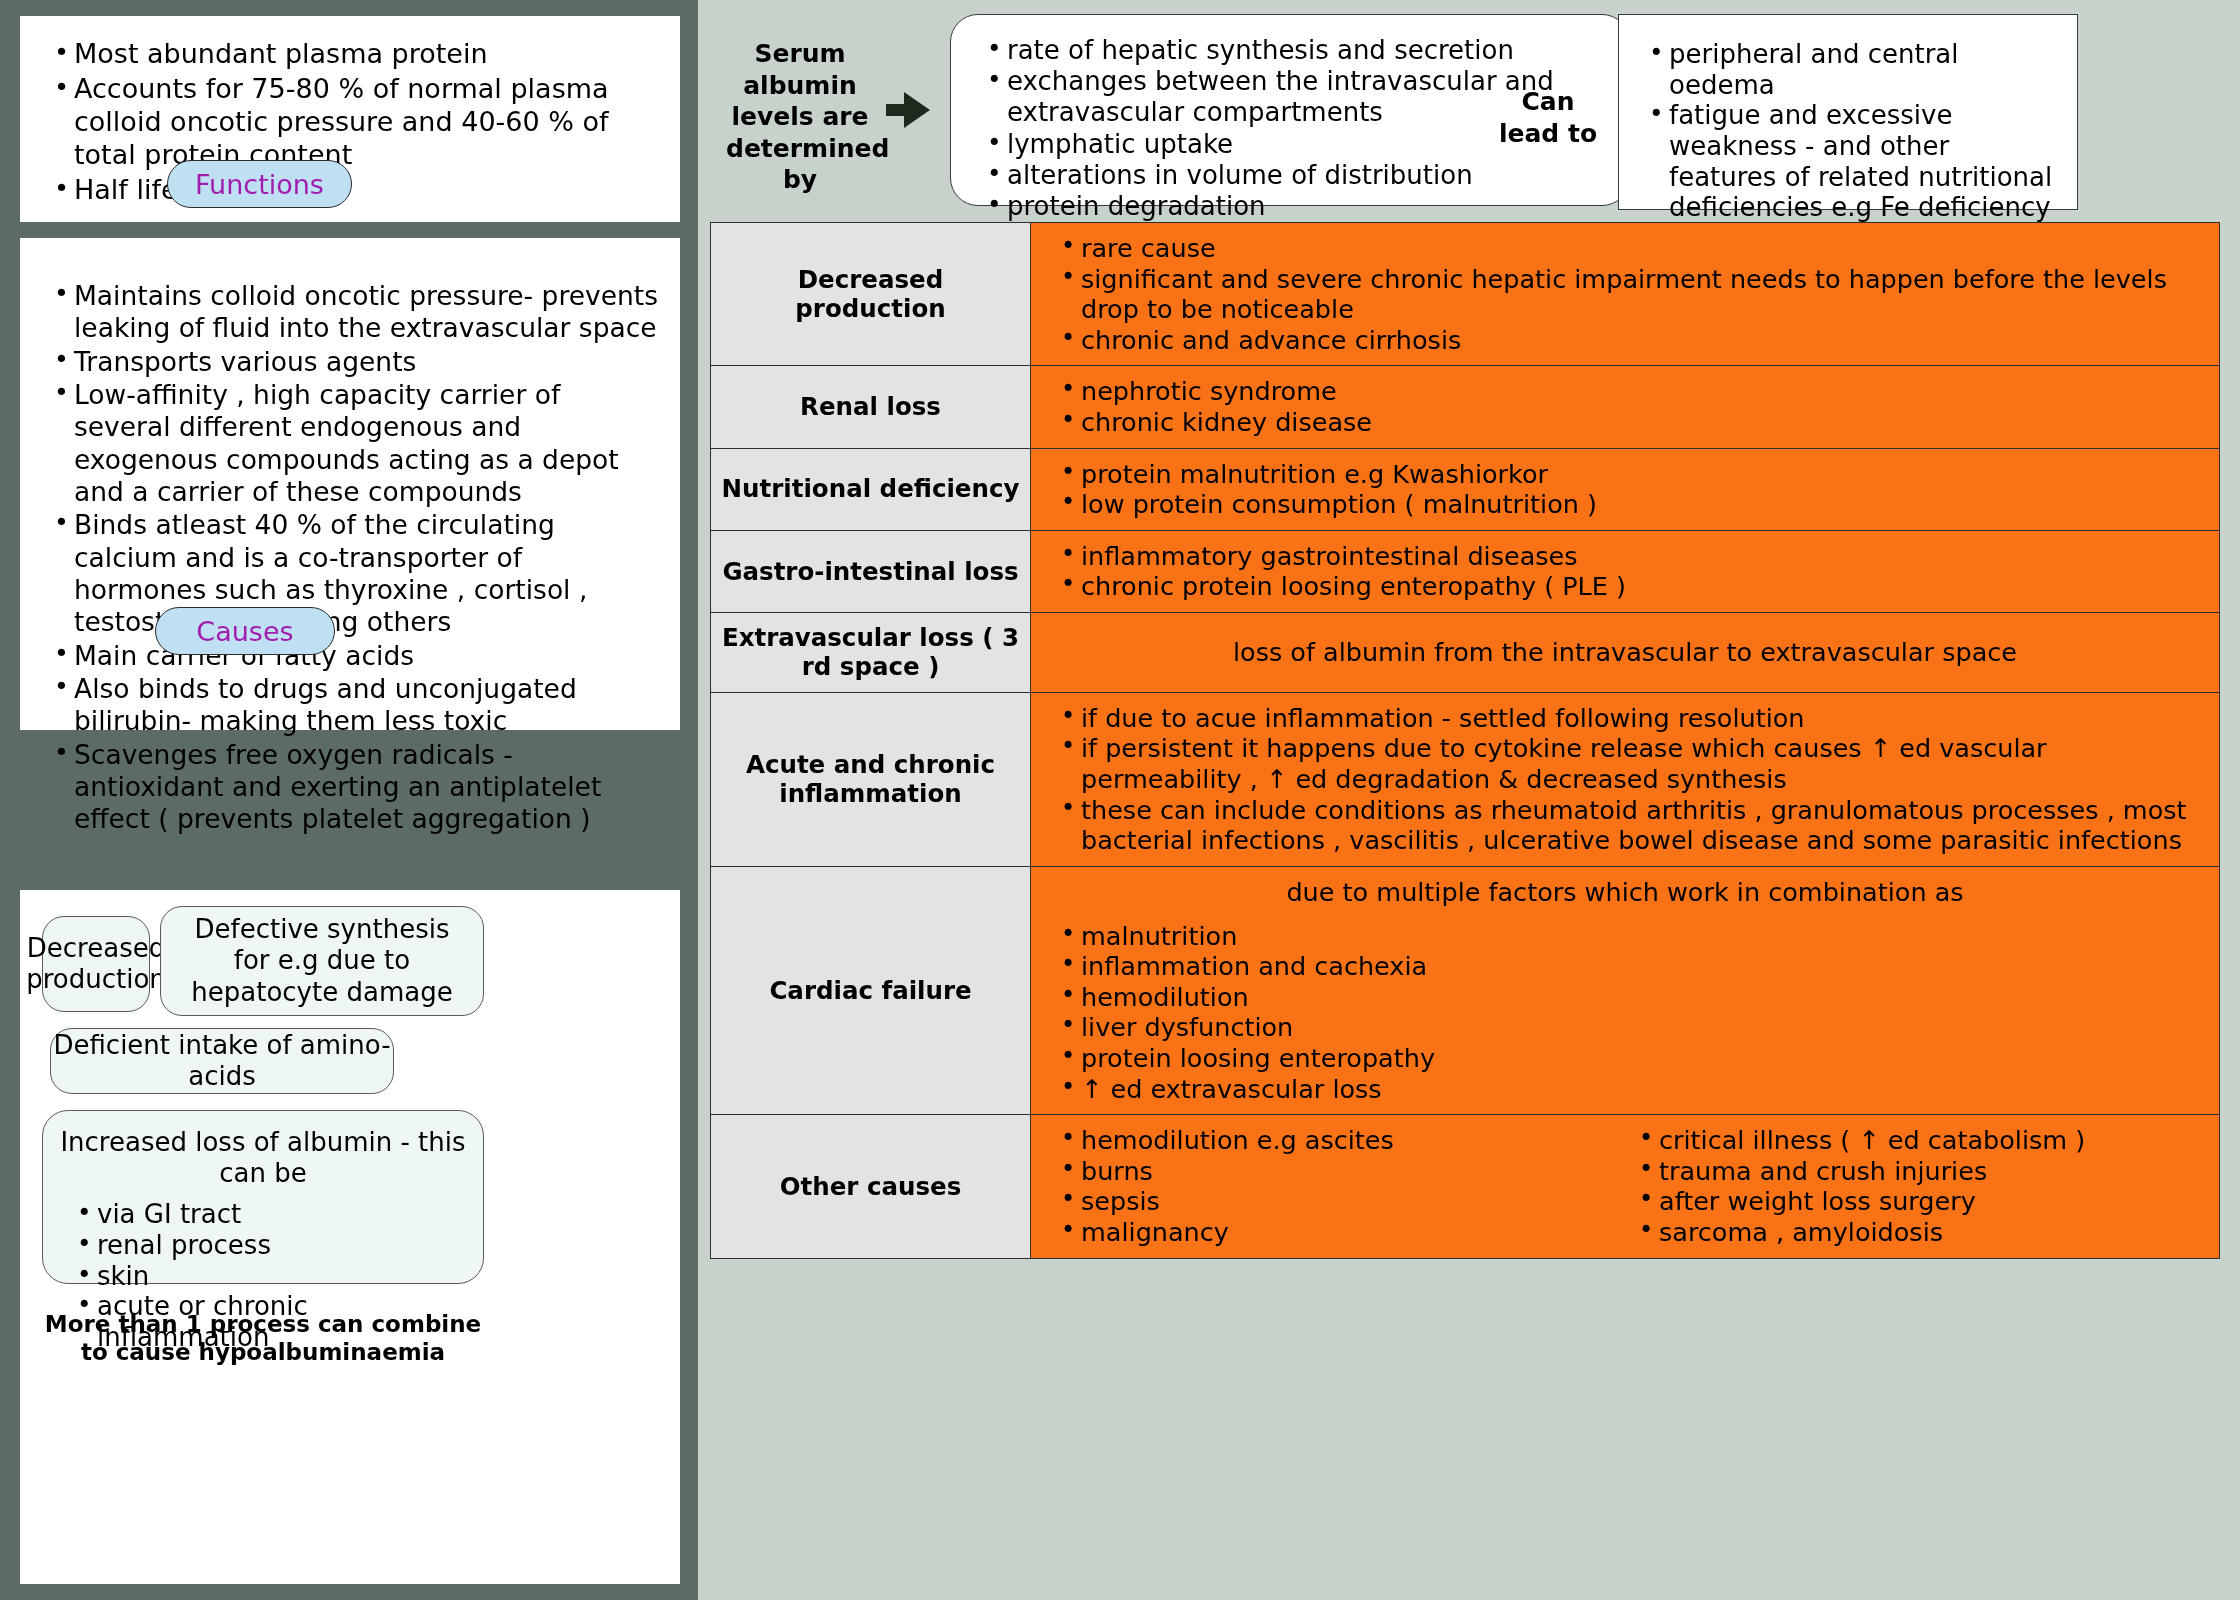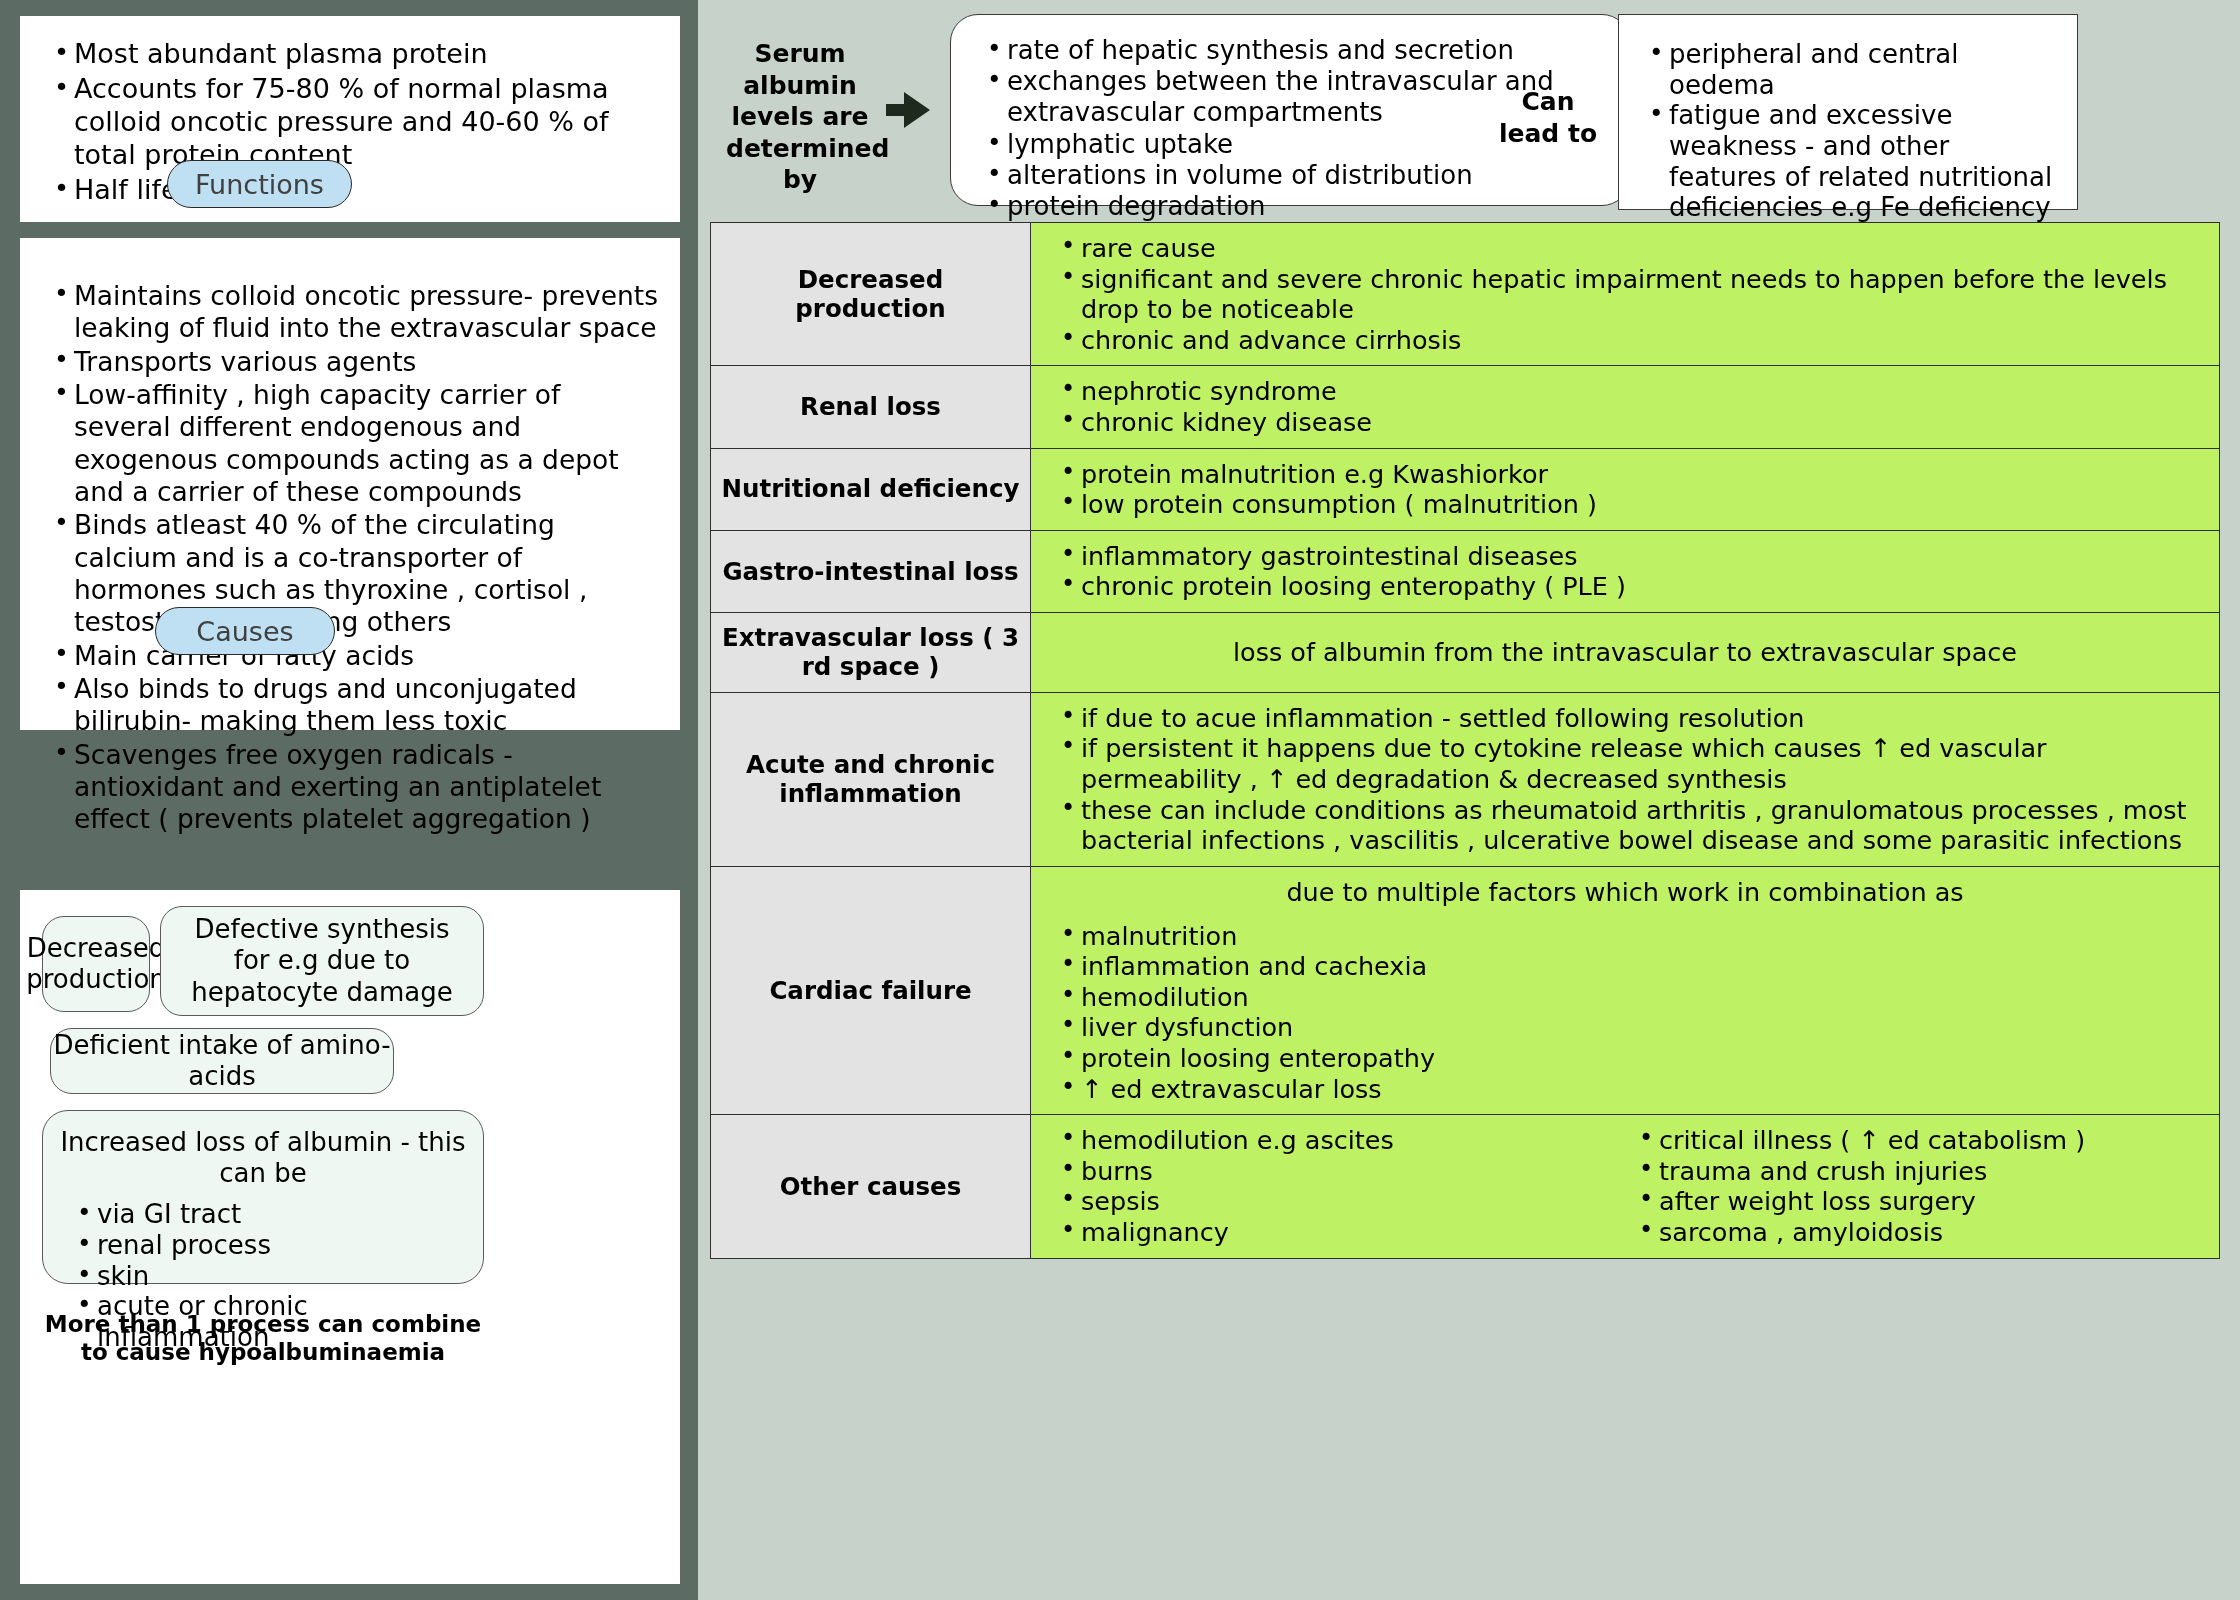--- a/index.html
+++ b/index.html
@@ -47,21 +47,21 @@
   .func-list li { margin-bottom: 1px; }
 
   
   .pill {
     position: absolute;
     background: #bfe0f2;
     border: 1.6px solid #2a2a2a;
     border-radius: 999px;
     display: flex; align-items: center; justify-content: center;
     font-size: 27px;
-    color: #404040;
+    color: #a21caf;
     z-index: 10;
   }
   #pill-functions { left: 167px; top: 160px; width: 185px; height: 48px; }
   #pill-causes    { left: 155px; top: 594px; width: 180px; height: 48px; margin-top: 13px; }
 
   
   .mint-box {
     background: #eff7f3;
     border: 1.3px solid #5a5a5a;
     border-radius: 22px;
@@ -158,21 +158,21 @@
   .tbl td.cat {
     width: 320px;
     background: #e3e3e3;
     text-align: center;
     font-weight: bold;
     font-size: 24.5px;
     line-height: 1.2;
     padding: 10px 8px;
   }
   .tbl td.det {
-    background: #bef264;
+    background: #f97316;
     padding: 10px 16px;
     font-size: 25.5px;
   }
   .tbl td.det ul { font-size: 25.5px; }
   .tbl td.det ul li { margin-bottom: 0px; line-height: 1.2; }
   .tbl td.det .centered { text-align: center; }
   .two-col { display: flex; gap: 0; }
   .two-col > ul { flex: 0 0 50%; }
 </style>
 </head>

